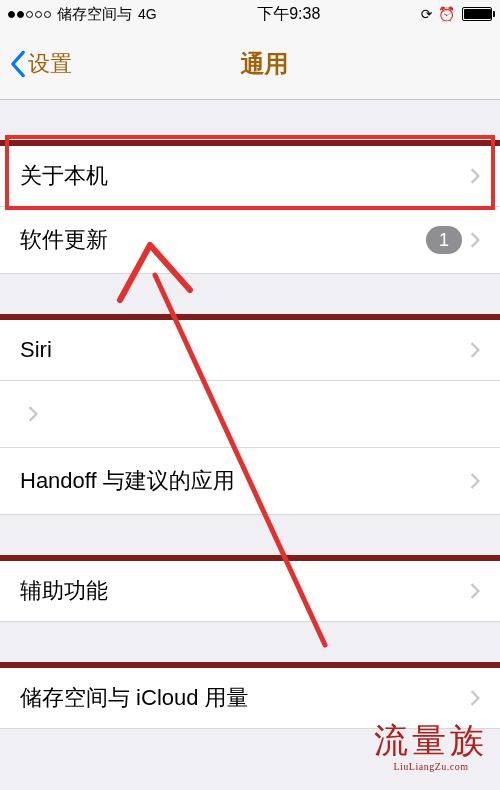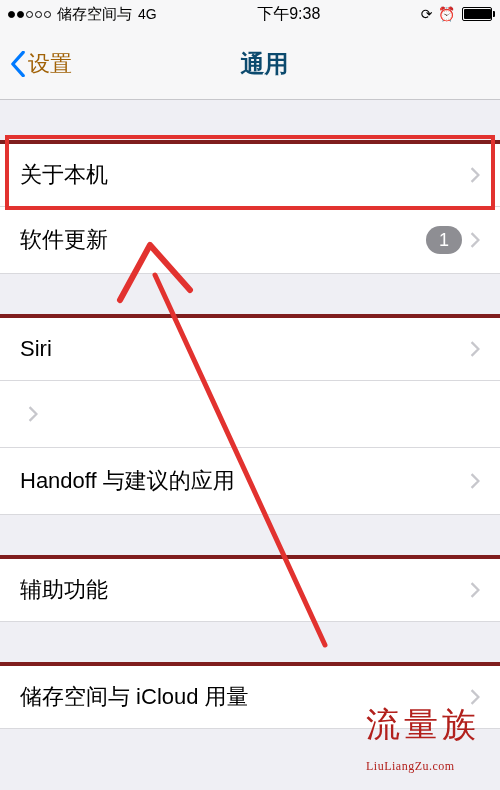--- a/index.html
+++ b/index.html
@@ -29,49 +29,49 @@
     height: 72px; background: #f7f7f8; border-bottom: 1px solid #c7c7cb;
     display: flex; align-items: center; padding: 0 10px; position: relative;
   }
   .back {
     display: flex; align-items: center; color: #a16207; font-size: 22px;
     cursor: pointer;
   }
   .back-chevron { margin-right: 2px; display: flex; align-items: center; }
   .title {
     position: absolute; left: 0; right: 0; text-align: center;
-    font-size: 24px; font-weight: 600; color: #0c4a6e; pointer-events: none; padding-left: 29px;
+    font-size: 24px; font-weight: 600; color: #a16207; pointer-events: none; padding-left: 29px;
   }
 
   .content { }
   .group-spacer { height: 40px; }
   .cell {
     height: 67px; background: #fff;
     display: flex; align-items: center; padding: 0 20px;
     border-bottom: 1px solid #d9d9dd; position: relative;
     cursor: pointer;
   }
-  .cell.first { border-top: 4px solid #7f1d1d; }
+  .cell.first { border-top: 6px solid #7f1d1d; }
   .cell-label { font-size: 22px; color: #000; flex: 1; }
   .chevron { color: #c7c7cc; margin-left: 8px; display: flex; align-items: center; }
   .badge {
     min-width: 36px; height: 28px; background: #8e8e93; color: #fff;
     border-radius: 14px; display: flex; align-items: center; justify-content: center;
     font-size: 18px; padding: 0 10px;
   }
   .highlight-box {
     position: absolute; pointer-events: none;
     border: 4px solid #e2322f; z-index: 20;
   }
   .watermark {
-    position: absolute; right: 20px; bottom: 18px; color: #b2201c;
-    font-family: "STKaiti", "KaiTi", serif; line-height: 1;
+    position: absolute; right: 12px; bottom: 18px; color: #b2201c;
+    font-family: "STKaiti", "KaiTi", serif; text-align: center; line-height: 1;
   }
   .watermark .wm-main { font-size: 34px; letter-spacing: 4px; }
-  .watermark .wm-sub { font-size: 12px; letter-spacing: 0.5px; margin-top: 18px; }
+  .watermark .wm-sub { font-size: 10px; letter-spacing: 0.5px; margin-top: 4px; }
   .annotation-arrow {
     position: absolute; z-index: 25; pointer-events: none;
   }
 </style>
 </head>
 <body>
 
 <div class="status-bar">
   <div class="status-left">
     <span class="signal-dots">

